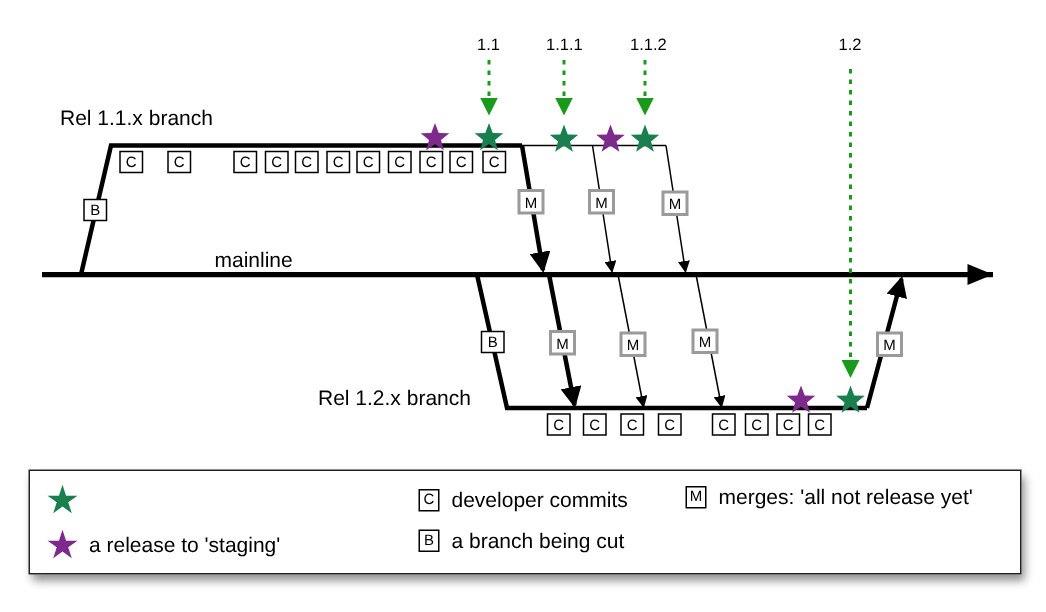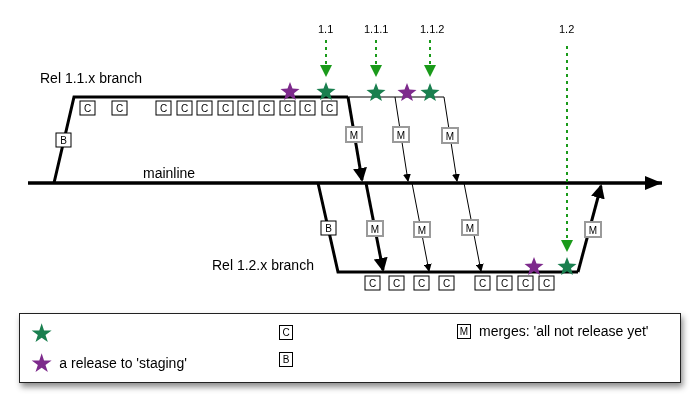--- a/index.html
+++ b/index.html
@@ -197,21 +197,23 @@
 <div class="legend">
   <div class="lg-item" style="left:10px; top:9px;">
     <span class="lg-star" style="color:#1a7f4f;">★</span>
   </div>
   <div class="lg-item" style="left:10px; top:39px;">
     <span class="lg-star" style="color:#7d2a8c;">★</span>
     <span>a release to 'staging'</span>
   </div>
   <div class="lg-item" style="left:259px; top:11px;">
     <span class="lg-box">C</span>
+    <span>developer commits</span>
   </div>
   <div class="lg-item" style="left:259px; top:38px;">
     <span class="lg-box">B</span>
+    <span>a branch being cut</span>
   </div>
   <div class="lg-item" style="left:437px; top:9px;">
     <span class="lg-box">M</span>
     <span>merges: 'all not release yet'</span>
   </div>
 </div>
 
 </body></html>

